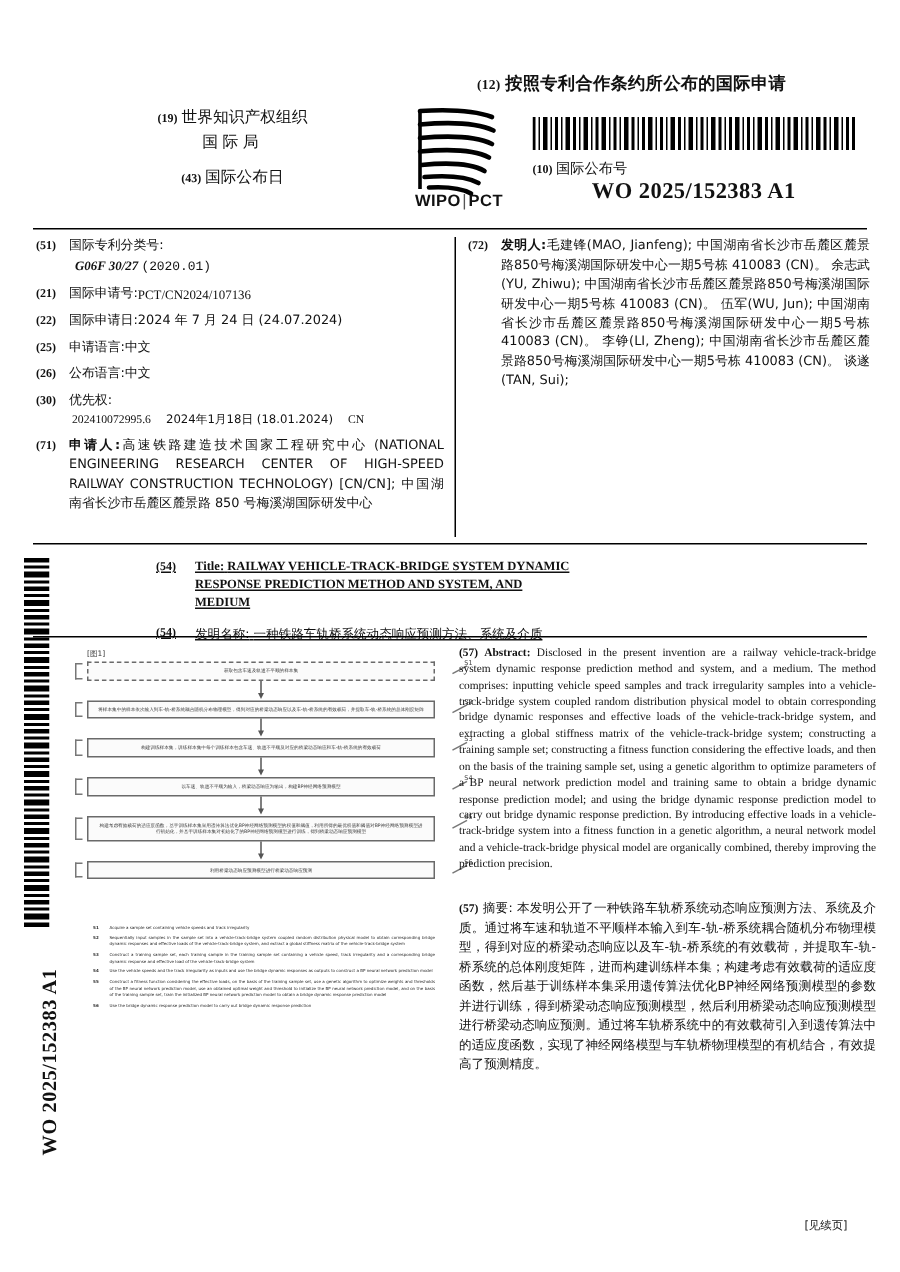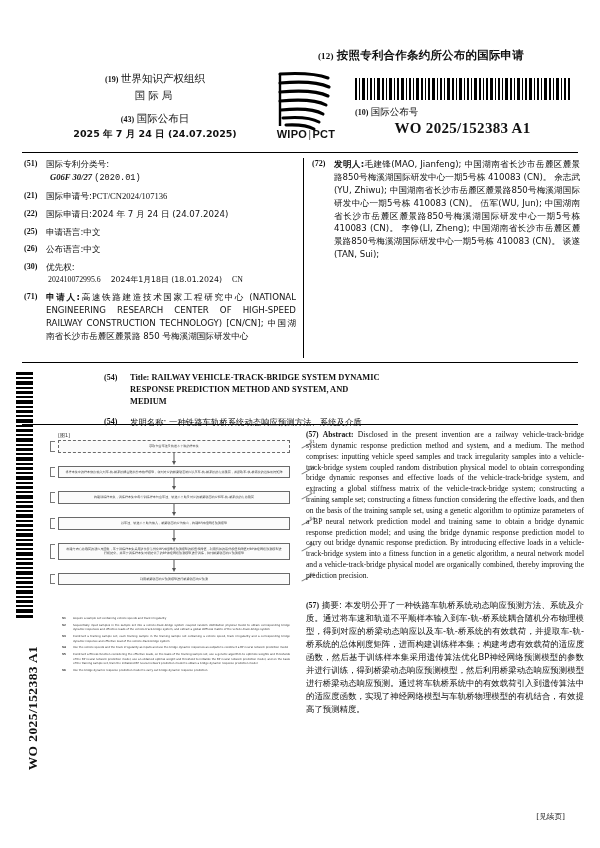--- a/index.html
+++ b/index.html
@@ -77,21 +77,21 @@
   .fld .body { flex:1; }
   .fld .body.justify { text-align:justify; }
   .row2 { display:flex; justify-content:flex-start; }
   .ipc { font-weight:bold; font-style:italic; padding-left:4px; }
   .ipc .pl { font-style:normal; font-weight:normal;font-family:Liberation Mono, monospace; }
   .prio { padding-left:2px; display:flex; gap:10px; font-size:7.8px; }
   .caps { font-weight:bold; }
   .cjk { font-family:"DejaVu Sans", sans-serif; }
 
   
-  .titleblk { position:absolute; top:372px; left:0; width:492px; font-size:8.4px; }
+  .titleblk { position:absolute; top:372px; left:0; width:492px; font-size:8.4px;text-decoration:underline; }
   .t-row { display:flex; padding:0 108px 0 104px; line-height:1.45; }
   .t-row .code { font-weight:bold; font-size:8px; width:26px; flex:none; }
   .t-row .body { flex:1; font-weight:bold; }
   .t-row.cn { margin-top:7px; }
   .t-row.cn .body { font-weight:normal; font-family:"DejaVu Sans", sans-serif; font-size:8.4px; }
   .t-row .lbl { font-weight:bold; }
 
   
   .lower { position:absolute; top:430px; left:0; width:600px; height:330px; }
 
@@ -179,21 +179,20 @@
     <div class="wipo-left">
       <div class="l1">
         <span class="num">(19)</span>
         <span class="cjk">世界知识产权组织</span>
       </div>
       <div class="l2 cjk">国际局</div>
       <div class="l3">
         <span class="num">(43)</span>
         <span class="cjk">国际公布日</span>
       </div>
-      <div class="l4 cjk">2025 年 7 月 24 日 (24.07.2025)</div>
     </div>
 
     <div class="logo">
       <svg width="72" height="72" viewBox="0 0 72 72">
         <g fill="none" stroke="#000" stroke-width="3.1" stroke-linecap="round">
           <path d="M12 8 Q44 6 60 12"></path>
           <path d="M12 17 Q46 14 61 21"></path>
           <path d="M12 26 Q46 23 60 30"></path>
           <path d="M12 35 Q45 32 58 39"></path>
           <path d="M13 44 Q43 41 55 48"></path>

